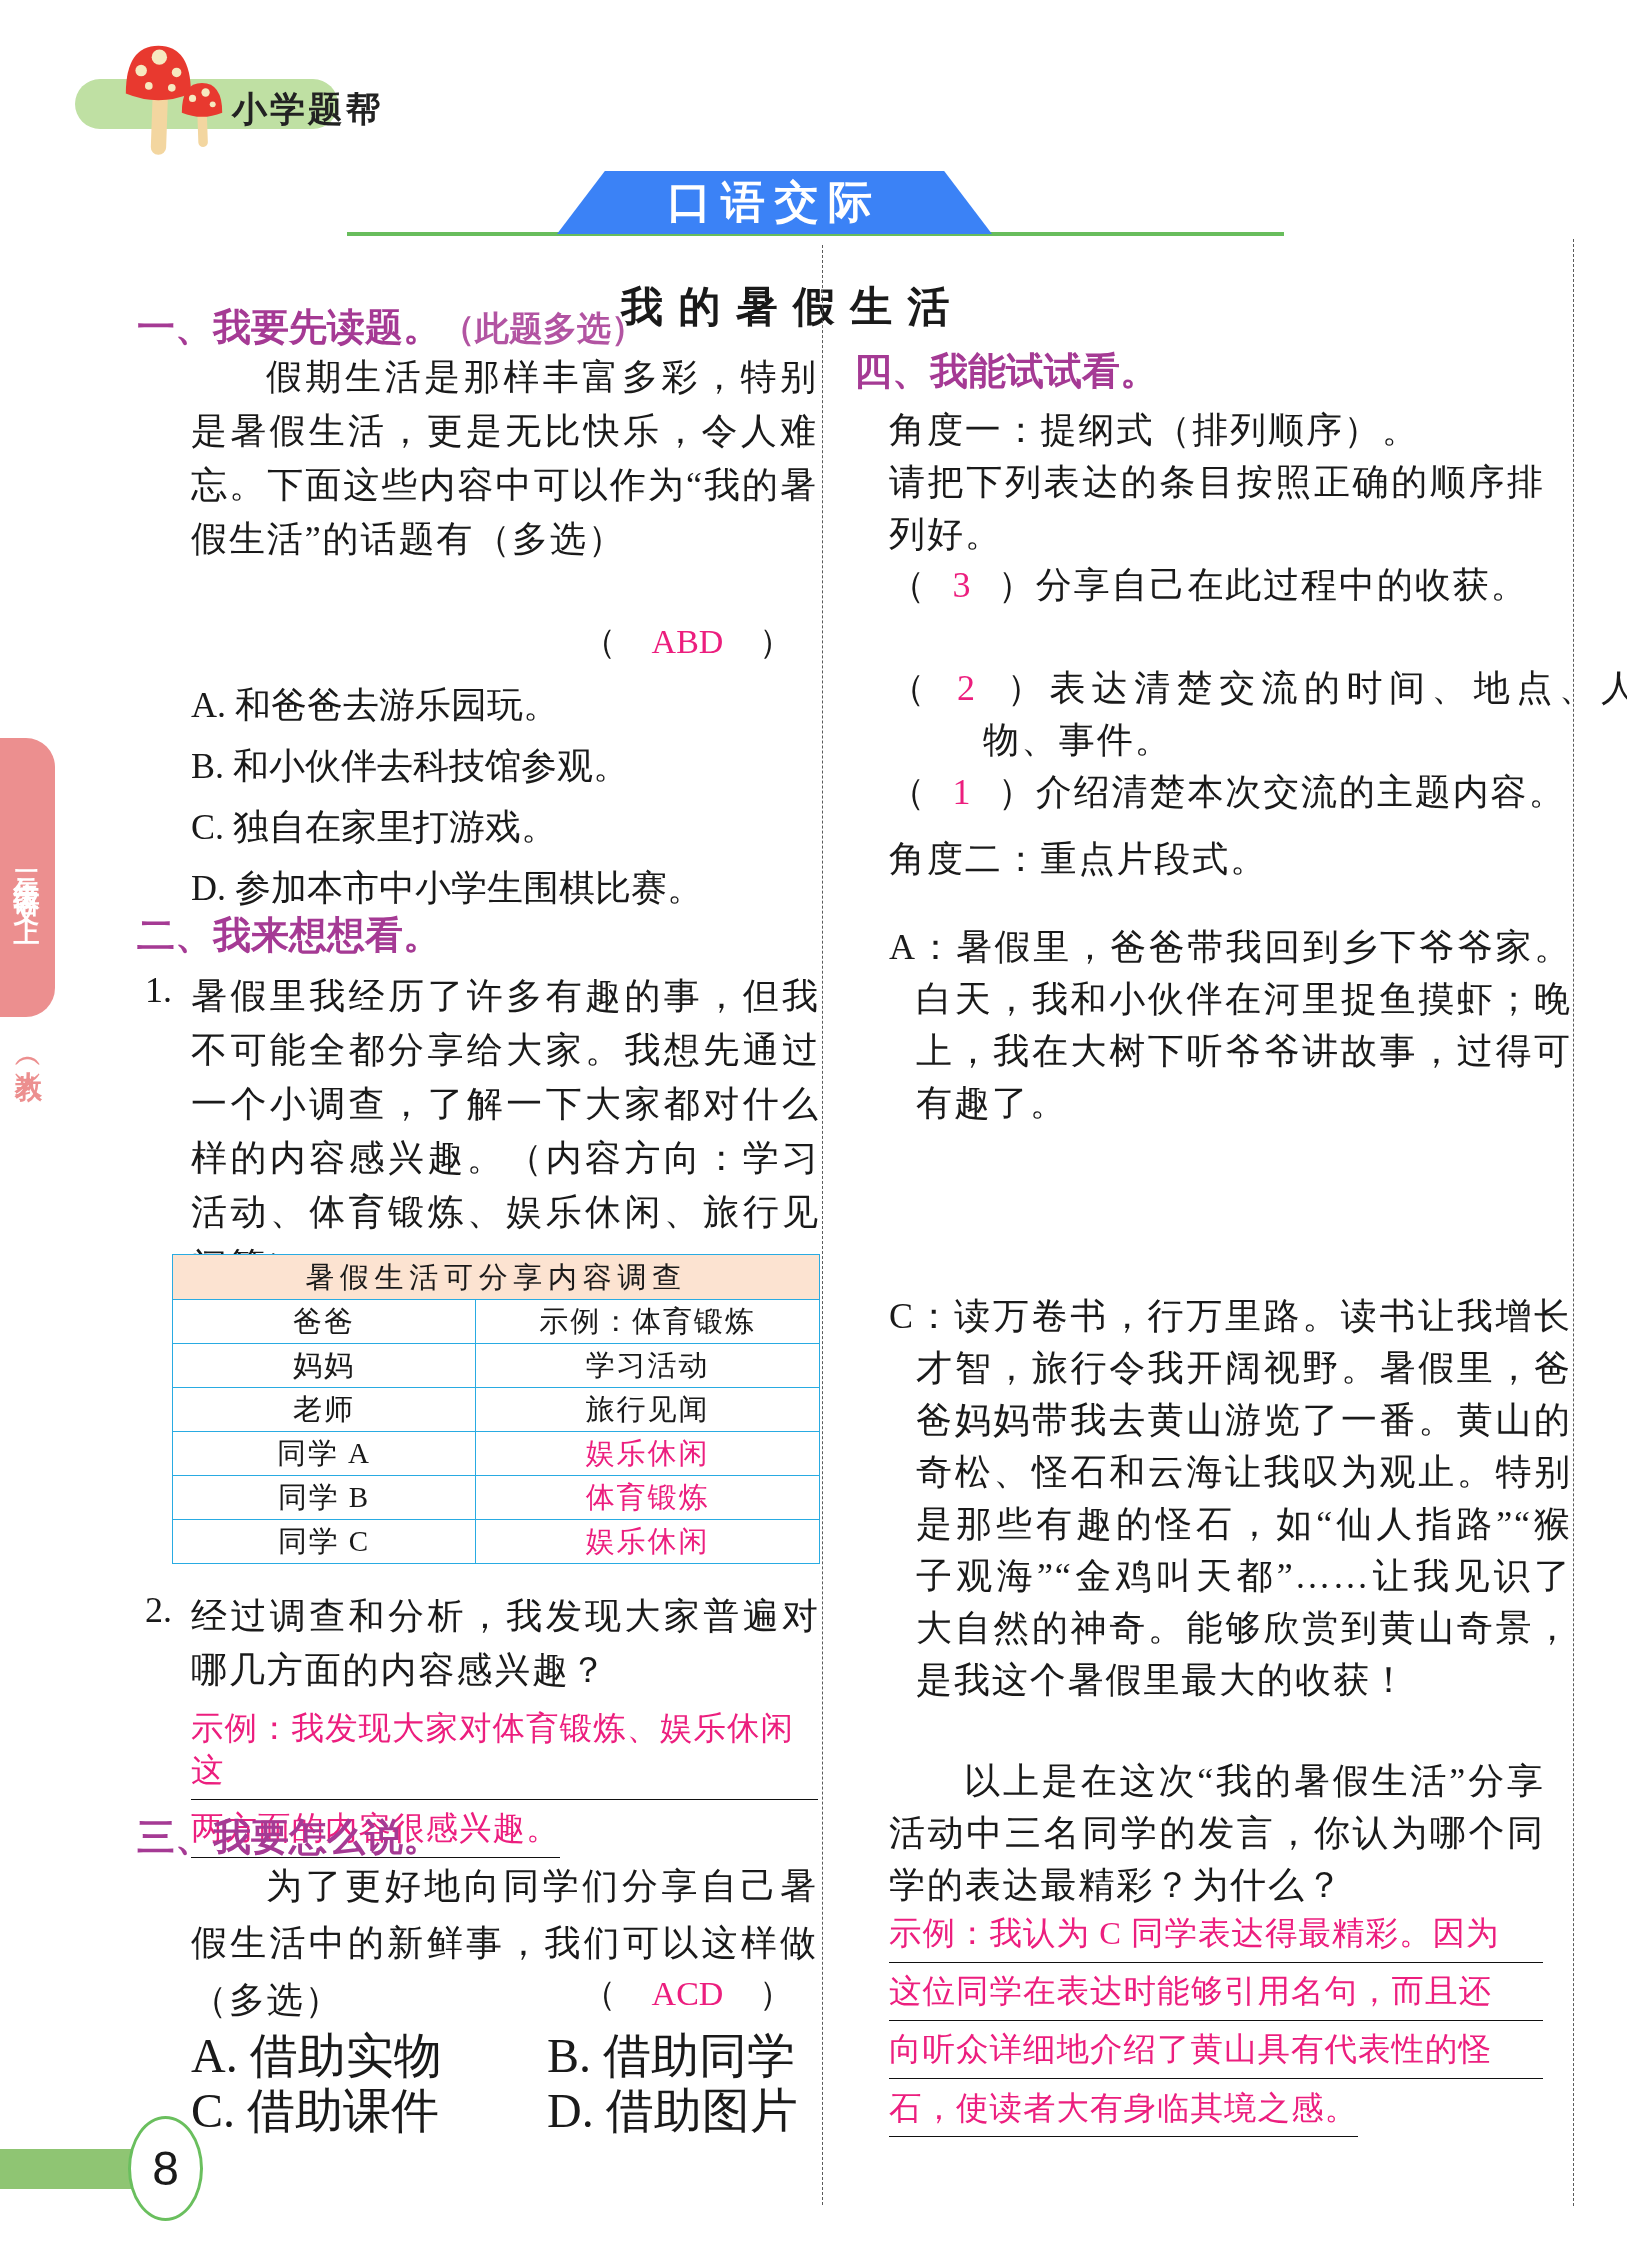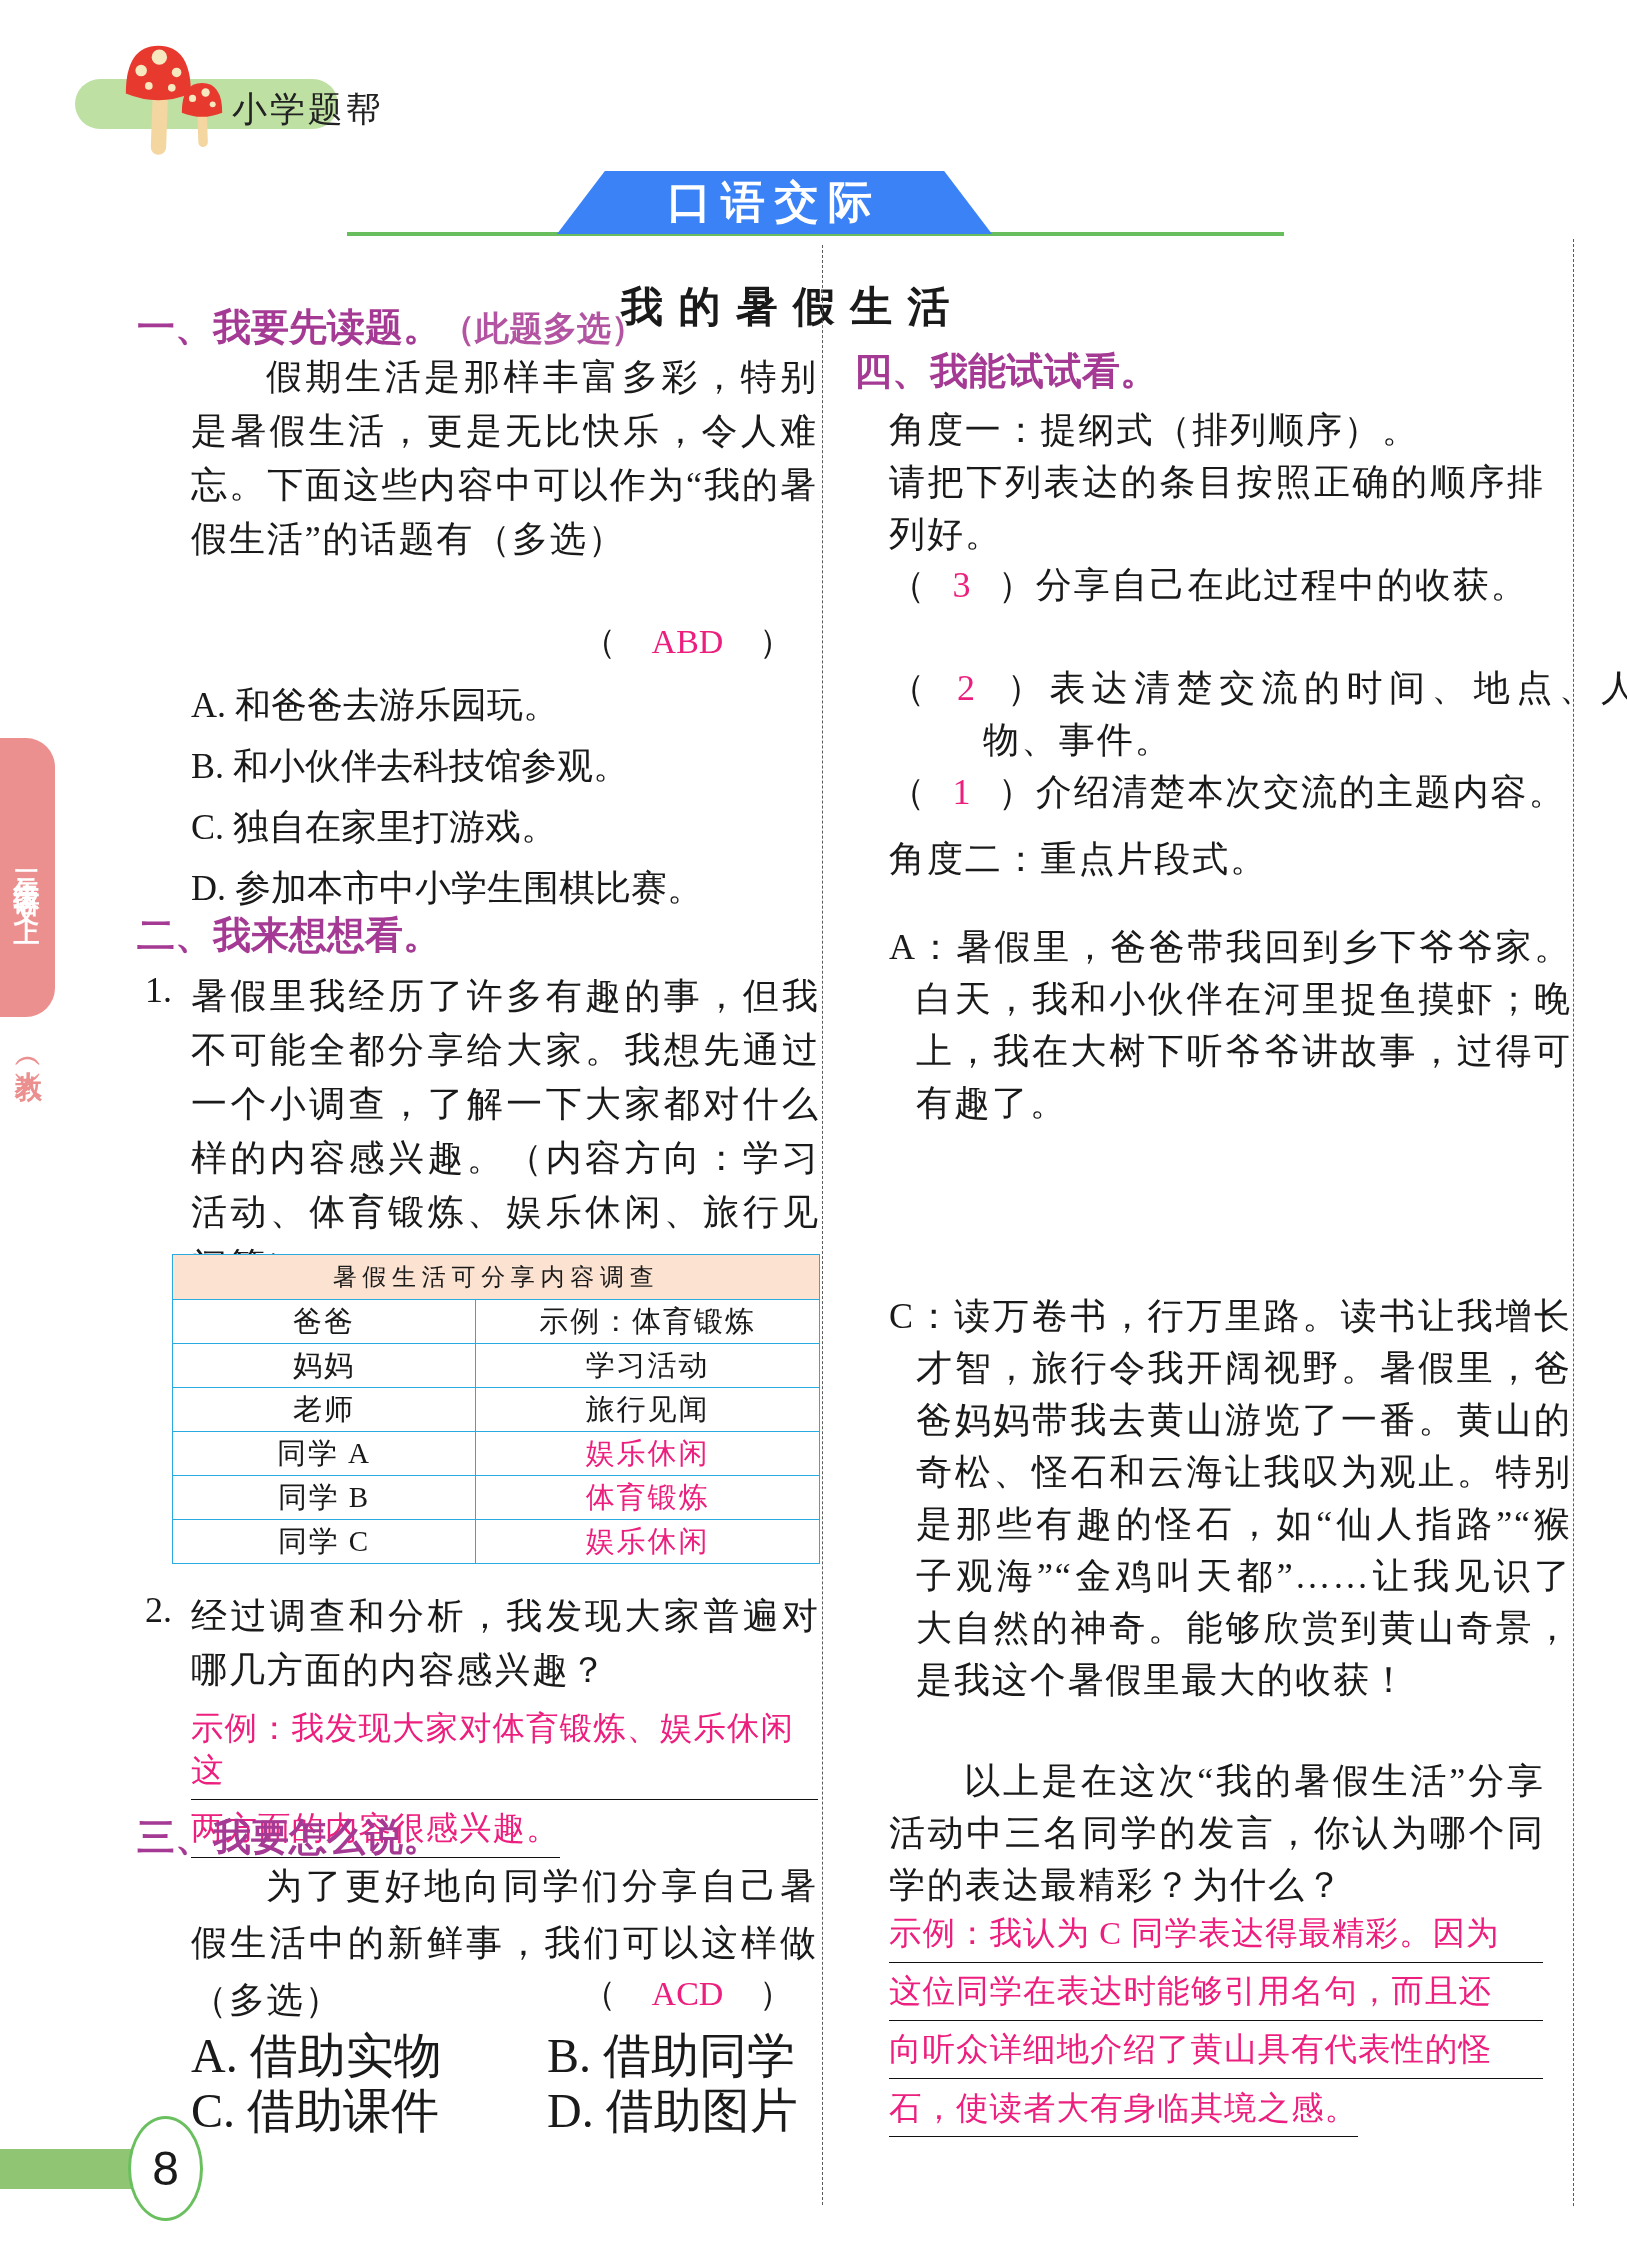--- a/index.html
+++ b/index.html
@@ -2,21 +2,21 @@
 <html><head>
 <meta charset="utf-8">
 <style>
   html,body{margin:0;padding:0;background:#ffffff;}
   .page{position:relative;width:1628px;height:2260px;background:#ffffff;overflow:hidden;
         font-family:"Liberation Serif","DejaVu Serif",serif;color:#1a1a1a;}
   .abs{position:absolute;}
 
   
   .logo-pill{left:75px;top:79px;width:263px;height:50px;background:#bfe0a3;border-radius:25px;}
-  .logo-text{left:232px;top:86px;font-size:35px;font-weight:400;letter-spacing:2.9px;color:#222;
+  .logo-text{left:232px;top:86px;font-size:35px;font-weight:700;letter-spacing:2.9px;color:#222;
              font-family:"Liberation Sans","DejaVu Sans",sans-serif;}
   .mushrooms{left:122px;top:38px;width:113px;height:136px;}
 
   .banner-line{left:347px;top:232px;width:937px;height:3.8px;background:#68bd5c;}
   .trapezoid{left:557px;top:171px;width:435px;height:63px;background:#3b82f6;
              clip-path:polygon(11% 0%,89% 0%,100% 100%,0% 100%);
              display:flex;align-items:center;justify-content:center;}
   .trapezoid span{color:#fff;font-size:44px;font-weight:700;letter-spacing:9.6px;
              font-family:"Liberation Sans","DejaVu Sans",sans-serif;}
   .page-title{left:401px;top:279px;width:784px;text-align:center;font-size:42px;font-weight:700;
@@ -41,21 +41,21 @@
   .body-r{font-size:36px;line-height:52px;letter-spacing:1.9px;text-align:justify;}
   .indent2{text-indent:75px;}
   .num{font-size:36px;}
   .opt{line-height:61px;font-size:36px;}
   .ansrow{font-size:34px;text-align:right;}
   .blank-ans{display:inline-block;min-width:143px;text-align:center;color:#ec1e7e;}
   .pink{color:#ec1e7e;}
 
   
   .tbl{left:172px;top:1254px;width:646px;border:1.9px solid #29abe2;}
-  .tbl-title{height:44px;line-height:44px;text-align:center;background:#fce3d1;font-size:24px;letter-spacing:5.7px;}
+  .tbl-title{height:44px;line-height:44px;text-align:center;background:#fce3d1;font-size:29px;letter-spacing:5.7px;}
   .tbl-row{display:flex;border-top:1.9px solid #29abe2;height:43px;}
   .cell{display:flex;align-items:center;justify-content:center;font-size:29px;letter-spacing:1.9px;}
   .cell.who{width:302px;}
   .cell.what{flex:1;border-left:1.9px solid #29abe2;}
 
   
   .ansline{color:#ec1e7e;font-size:32.5px;letter-spacing:1px;line-height:42px;
            border-bottom:1.9px solid #111;padding-bottom:7.6px;margin-bottom:7.6px;}
   .ansline.fit{display:inline-block;}
   .ansbox{line-height:0;}

